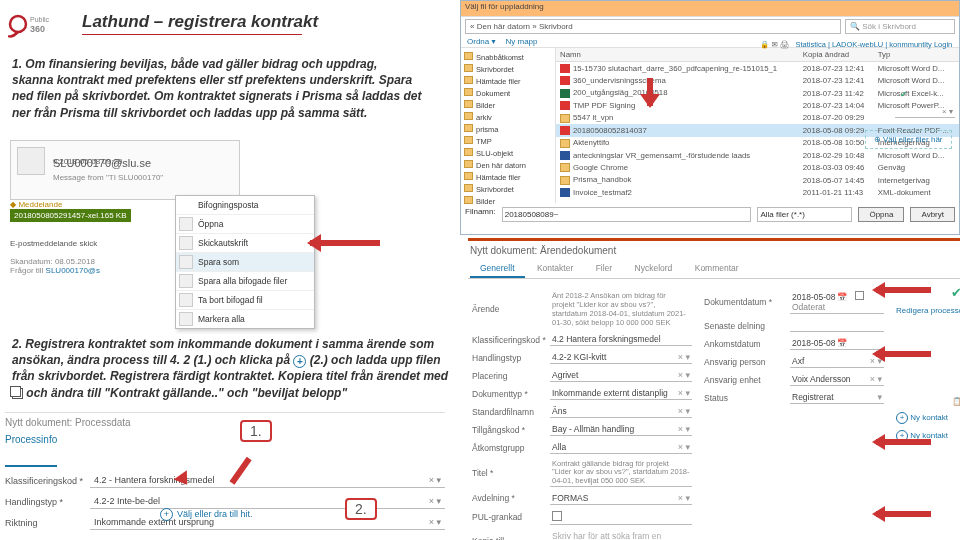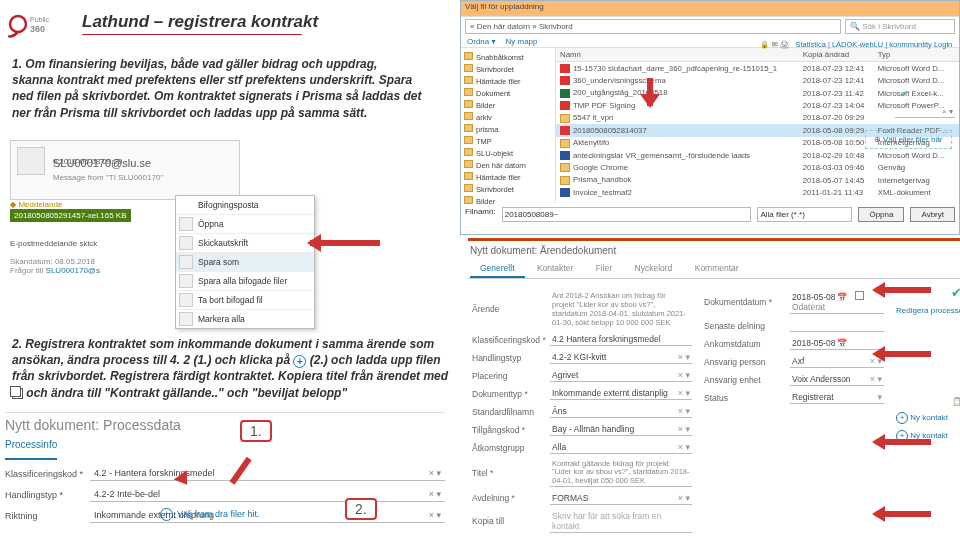--- a/index.html
+++ b/index.html
@@ -27,22 +27,22 @@
   
   .ctxmenu{position:absolute;top:195px;left:175px;width:140px;border:1px solid #bbb;background:#fff;font-size:8.5px;box-shadow:2px 2px 4px rgba(0,0,0,.2)}
   .ctxmenu .item{padding:4px 6px 4px 22px;border-bottom:1px solid #eee;position:relative}
   .ctxmenu .item:last-child{border-bottom:none}
   .ctxmenu .ico{position:absolute;left:3px;top:2px;width:14px;height:14px;border:1px solid #ccc;background:#f0f0f0}
   .arrow1{position:absolute;top:236px;left:310px;width:90px;height:12px}
   .arrow1:before{content:'';position:absolute;left:0;top:4px;width:70px;height:6px;background:#c33}
   .arrow1:after{content:'';position:absolute;left:-12px;top:-2px;border:9px solid transparent;border-right:14px solid #c33}
   
   .procform{position:absolute;top:412px;left:5px;width:440px;border-top:1px solid #ddd}
-  .procform .hdr{font-size:14px;color:#888;padding:4px 0}
-  .procform .tabs{font-size:10px;color:#1b74a8;border-bottom:2px solid #1b74a8;display:inline-block;padding:2px 0 8px}
+  .procform .hdr{font-size:10px;color:#888;padding:4px 0}
+  .procform .tabs{font-size:10px;color:#1b74a8;border-bottom:2px solid #1b74a8;display:inline-block;padding:2px 0 20px}
   .procform .row{display:flex;align-items:center;margin:6px 0;font-size:9px}
   .procform .row label{width:85px;color:#555}
   .procform .row .field{flex:1;border-bottom:1px solid #bbb;padding:2px 4px;color:#444;position:relative}
   .procform .row .x{color:#888;margin-left:4px}
   .num-bubble{position:absolute;border:2.5px solid #c33;border-radius:4px;padding:1px 8px;font-size:14px;color:#555;background:#fff}
   .num1{top:420px;left:240px}
   .num2{top:498px;left:345px}
   .arr-to-1{position:absolute;top:463px;left:180px;width:55px;height:28px}
   .arr-to-1:before{content:'';position:absolute;width:6px;height:30px;background:#c33;right:0;bottom:8px;transform:rotate(35deg);transform-origin:bottom}
   .arr-to-1:after{content:'';position:absolute;left:-2px;bottom:-2px;border:8px solid transparent;border-top:12px solid #c33;transform:rotate(-35deg)}
@@ -166,21 +166,21 @@
       <div class="field"><span>4.2-2 Inte-be-del</span><span class="x" style="float:right">× ▾</span></div>
     </div>
   <div class="row">
       <label>Riktning</label>
       <div class="field"><span>Inkommande externt ursprung</span><span class="x" style="float:right">× ▾</span></div>
     </div>
 </div>
 <div class="num-bubble num1">1.</div>
 <div class="arr-to-1"></div>
 <div class="num-bubble num2">2.</div>
-<div class="upload-strip"><span class="plus">+</span><span>Välj fram dra filer hit.</span></div>
+<div class="upload-strip"><span class="plus">+</span><span>Välj eller dra till hit.</span></div>
 
 <div class="fdlg">
   <div class="titlebar">Välj fil för uppladdning</div>
   <div class="pathbar">
     <div class="pfield">  « Den här datorn » Skrivbord</div>
     <div class="sfield" placeholder="Sök i Skrivbord">🔍 <span>Sök i Skrivbord</span></div>
   </div>
   <div class="tb">
       <span>Ordna ▾</span>
       <span>Ny mapp</span>
@@ -332,20 +332,24 @@
         </div>
       <div class="frow">
           <label>Titel *</label>
           <div class="f" style="color:#888;font-size:7.5px;line-height:1.1">Kontrakt gällande bidrag för projekt "Lider kor av sbou vs?", startdatum 2018-04-01, beviljat 050 000 SEK</div>
         </div>
       <div class="frow">
           <label>Avdelning *</label>
           <div class="f"><span>FORMAS</span><span class="xc" style="float:right">× ▾</span></div>
         </div>
       <div class="frow">
+          <label>PUL-grankad</label>
+          <div class="f"><span style="display:inline-block;width:10px;height:10px;border:1px solid #888"></span></div>
+        </div>
+      <div class="frow">
           <label>Kopia till</label>
           <div class="f" style="color:#aaa">Skriv har för att söka fram en kontakt</div>
         </div>
     </div>
     <div class="col col2" style="max-width:180px">
       <div class="frow">
           <label>Dokumentdatum *</label>
           <div class="f"><span>2018-05-08</span> 📅 <span style="display:inline-block;width:9px;height:9px;border:1px solid #888;margin-left:4px"></span> <span style="color:#888">Odaterat</span></div>
         </div>
       <div class="frow">

